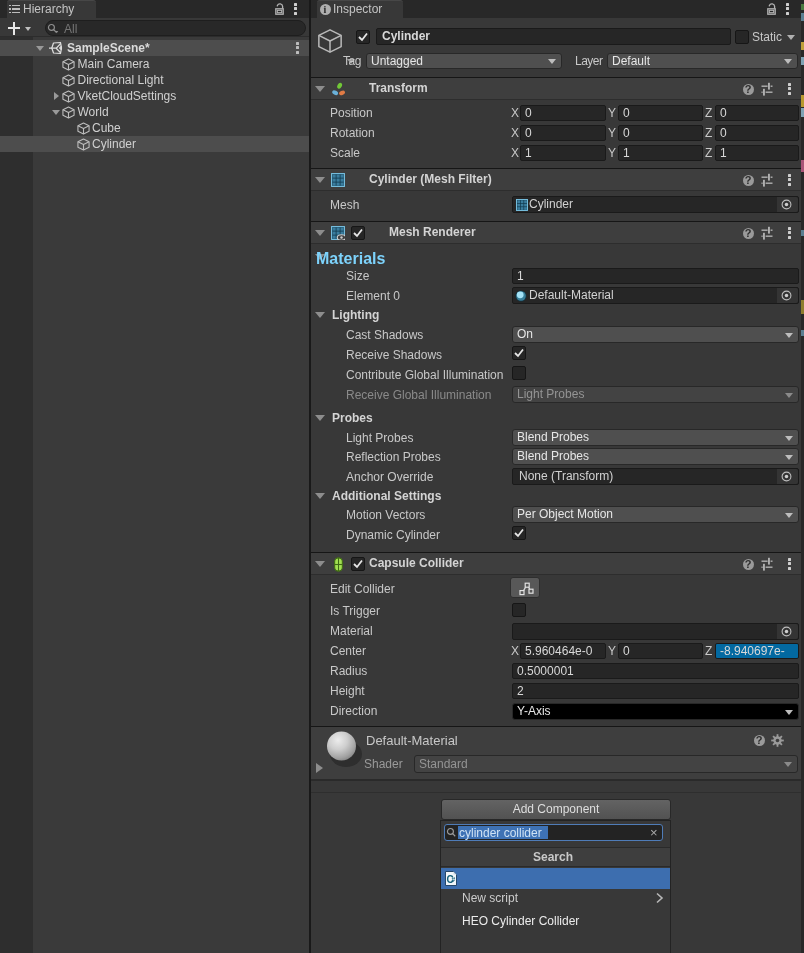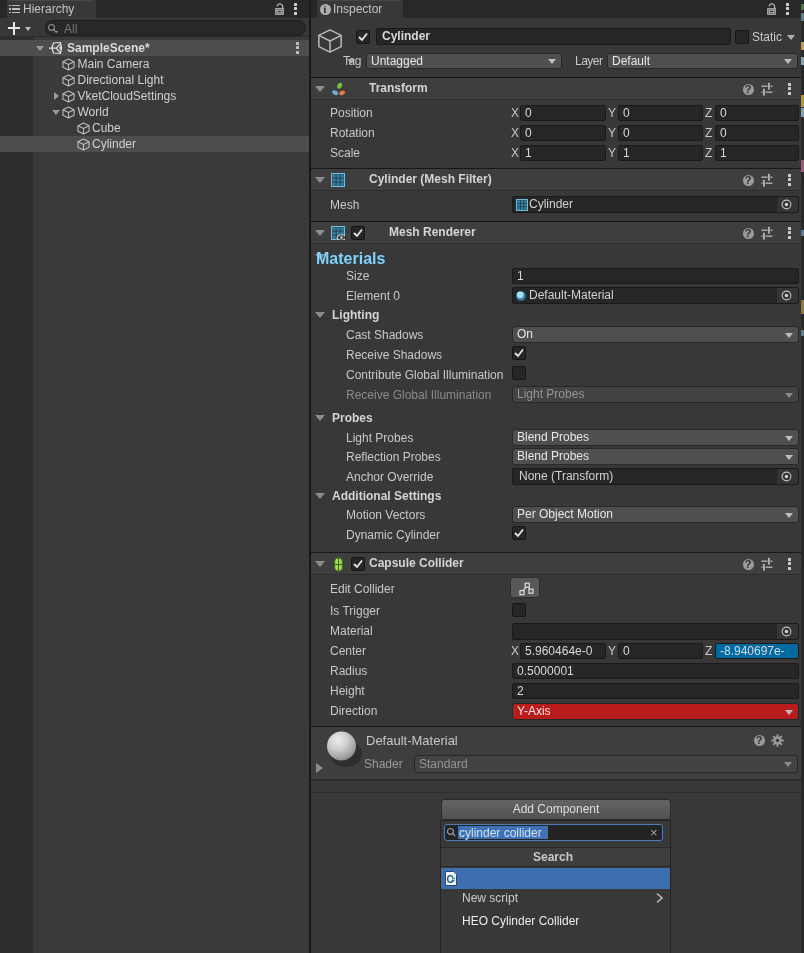--- a/index.html
+++ b/index.html
@@ -420,21 +420,21 @@
 <div class="abs" style="left:520px;top:643px;width:86px;height:16px;background:#262626;border:1px solid #1a1a1a;border-radius:2px;box-sizing:border-box;color:#d8d8d8;font-size:12px;line-height:14px;padding-left:4px;overflow:hidden;white-space:nowrap;">5.960464e-0</div>
 <div class="abs" style="left:608px;top:644px;color:#c8c8c8;font-size:12px;white-space:nowrap;">Y</div>
 <div class="abs" style="left:618px;top:643px;width:85px;height:16px;background:#262626;border:1px solid #1a1a1a;border-radius:2px;box-sizing:border-box;color:#d8d8d8;font-size:12px;line-height:14px;padding-left:4px;overflow:hidden;white-space:nowrap;">0</div>
 <div class="abs" style="left:705px;top:644px;color:#c8c8c8;font-size:12px;white-space:nowrap;">Z</div>
 <div class="abs" style="left:715px;top:643px;width:84px;height:16px;background:#0369a1;border:1px solid #1a1a1a;border-radius:2px;box-sizing:border-box;color:#d8d8d8;font-size:12px;line-height:14px;padding-left:4px;overflow:hidden;white-space:nowrap;">-8.940697e-</div>
 <div class="abs" style="left:330px;top:664px;color:#c8c8c8;font-size:12px;white-space:nowrap;">Radius</div>
 <div class="abs" style="left:512px;top:663px;width:287px;height:16px;background:#262626;border:1px solid #1a1a1a;border-radius:2px;box-sizing:border-box;color:#d8d8d8;font-size:12px;line-height:14px;padding-left:4px;overflow:hidden;white-space:nowrap;">0.5000001</div>
 <div class="abs" style="left:330px;top:684px;color:#c8c8c8;font-size:12px;white-space:nowrap;">Height</div>
 <div class="abs" style="left:512px;top:683px;width:287px;height:16px;background:#262626;border:1px solid #1a1a1a;border-radius:2px;box-sizing:border-box;color:#d8d8d8;font-size:12px;line-height:14px;padding-left:4px;overflow:hidden;white-space:nowrap;">2</div>
 <div class="abs" style="left:330px;top:704px;color:#c8c8c8;font-size:12px;white-space:nowrap;">Direction</div>
-<div class="abs" style="left:512px;top:703px;width:287px;height:17px;background:#b91c1c;border:1px solid #282828;border-radius:3px;box-sizing:border-box;color:#e6e6e6;font-size:12px;">
+<div class="abs" style="left:512px;top:703px;width:287px;height:17px;background:#000000;border:1px solid #282828;border-radius:3px;box-sizing:border-box;color:#e6e6e6;font-size:12px;">
     <span style="position:absolute;left:4px;top:0;line-height:15px;">Y-Axis</span>
     <span style="position:absolute;right:5px;top:5.5px;width:0;height:0;border-left:4px solid transparent;border-right:4px solid transparent;border-top:5px solid #bdbdbd;"></span>
   </div>
 <div class="abs" style="left:311px;top:726px;width:493px;height:1px;background:#161616;"></div>
 <div class="abs" style="left:311px;top:727px;width:493px;height:52px;background:#3e3e3e;"></div>
 <div class="abs" style="left:311px;top:779px;width:493px;height:2px;background:#2a2a2a;"></div>
 <svg width="42" height="40" viewBox="0 0 42 40" style="position:absolute;left:324px;top:729px">
 <defs>
       <radialGradient id="sg" cx="38%" cy="30%" r="72%">
 <stop offset="0%" stop-color="#ececec"></stop>

